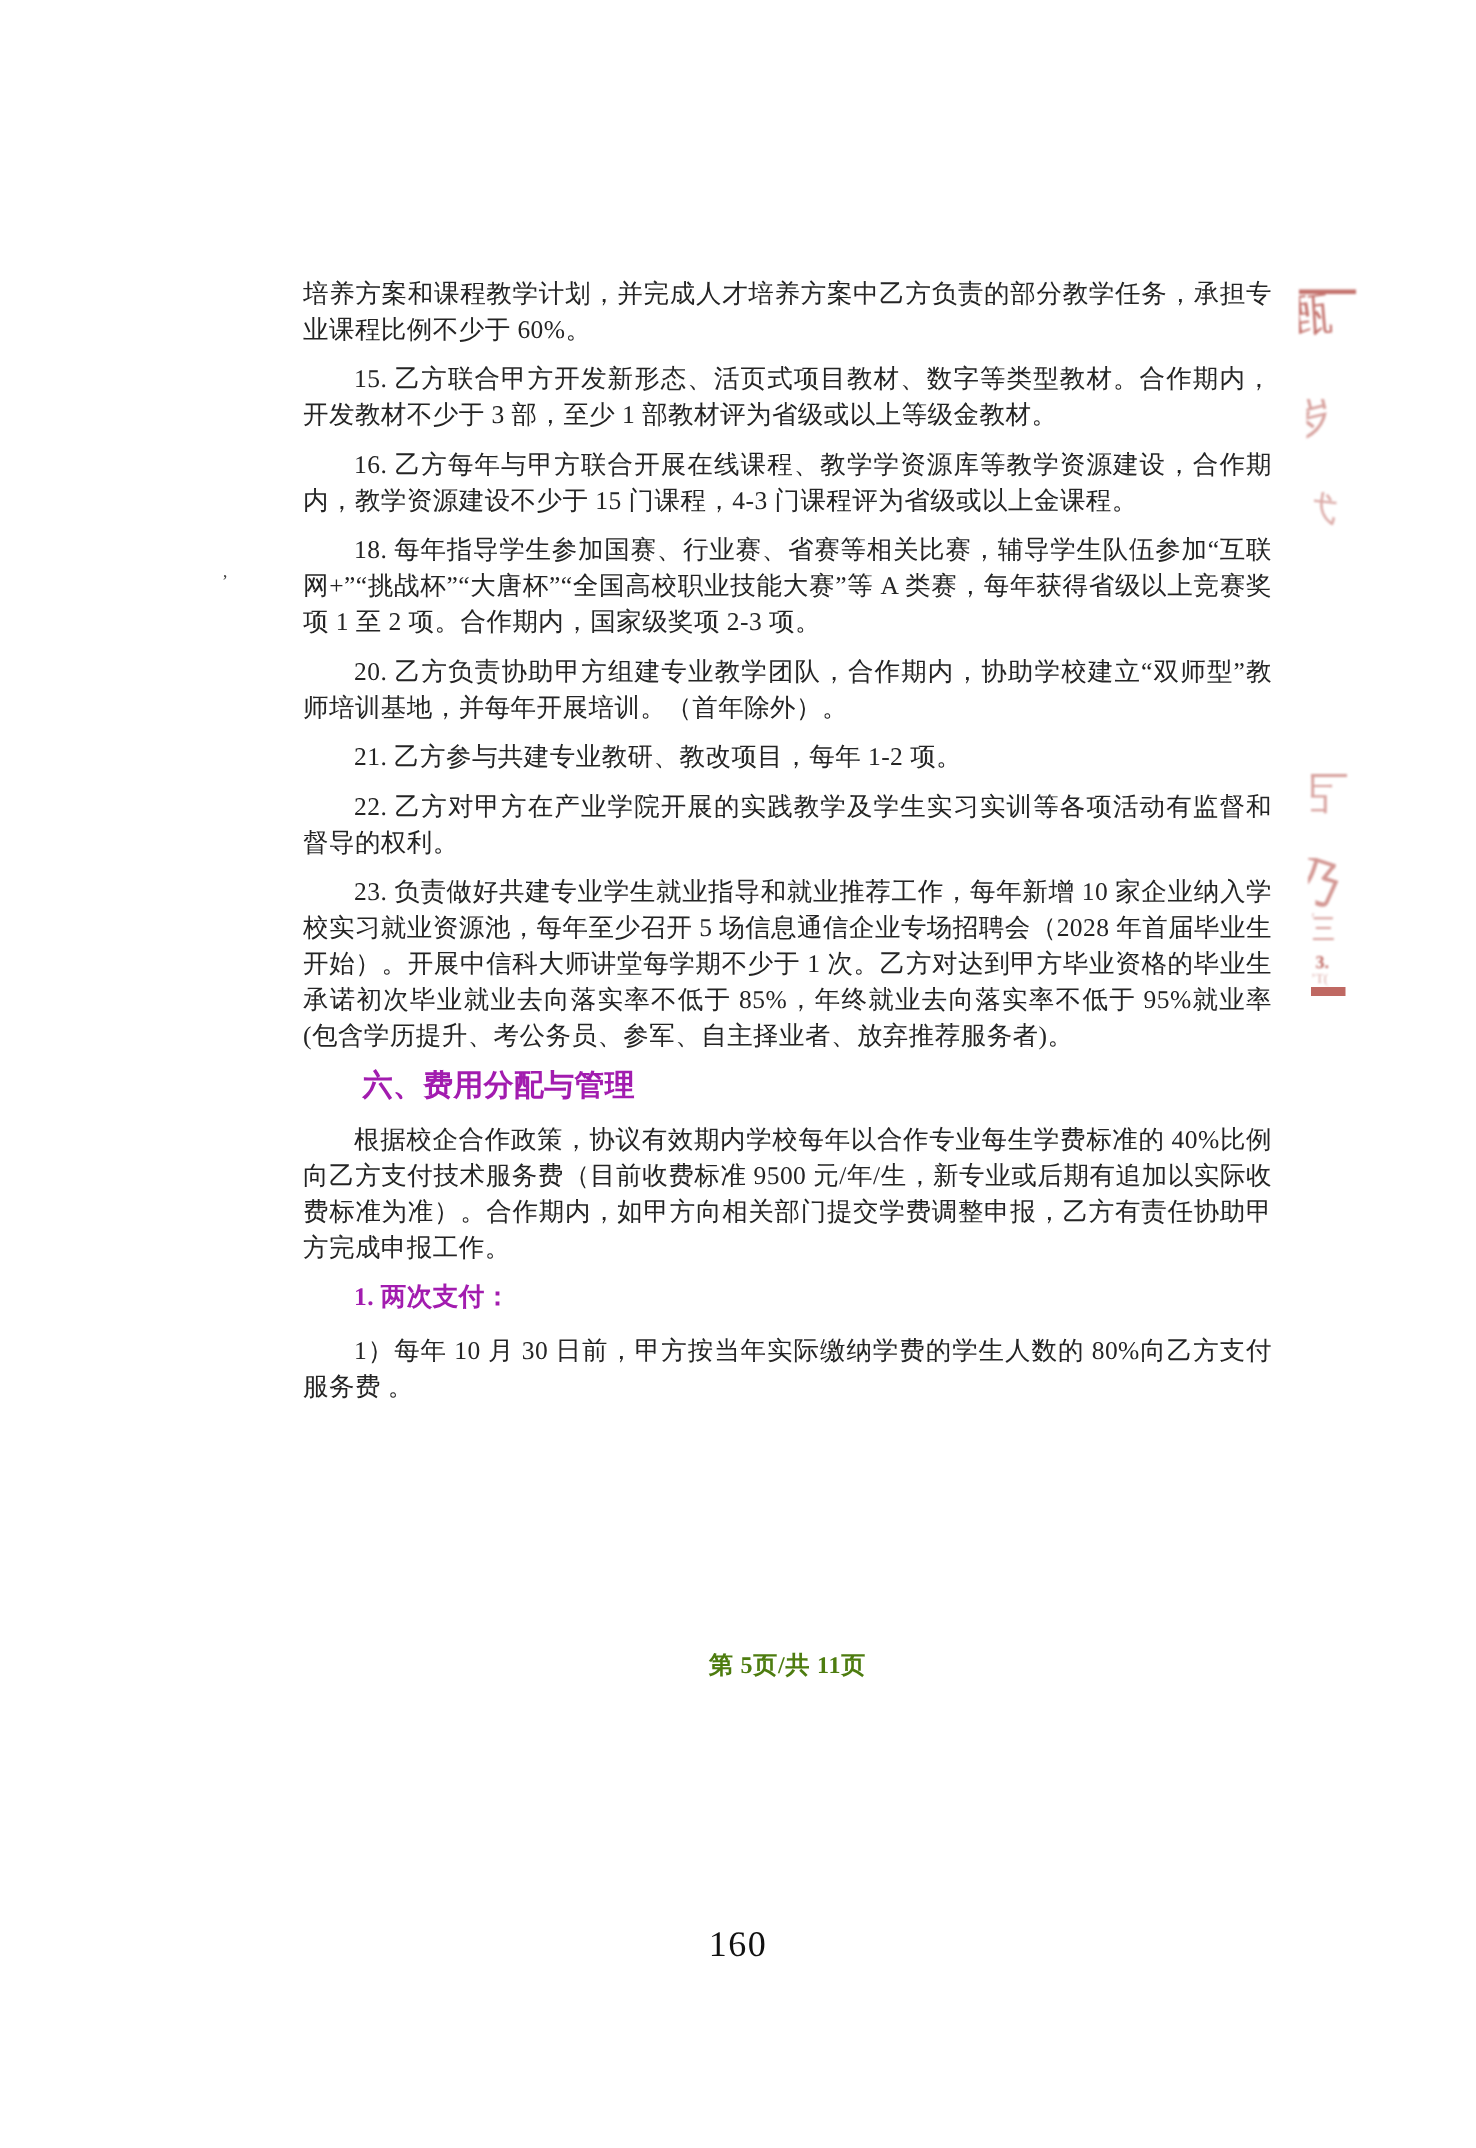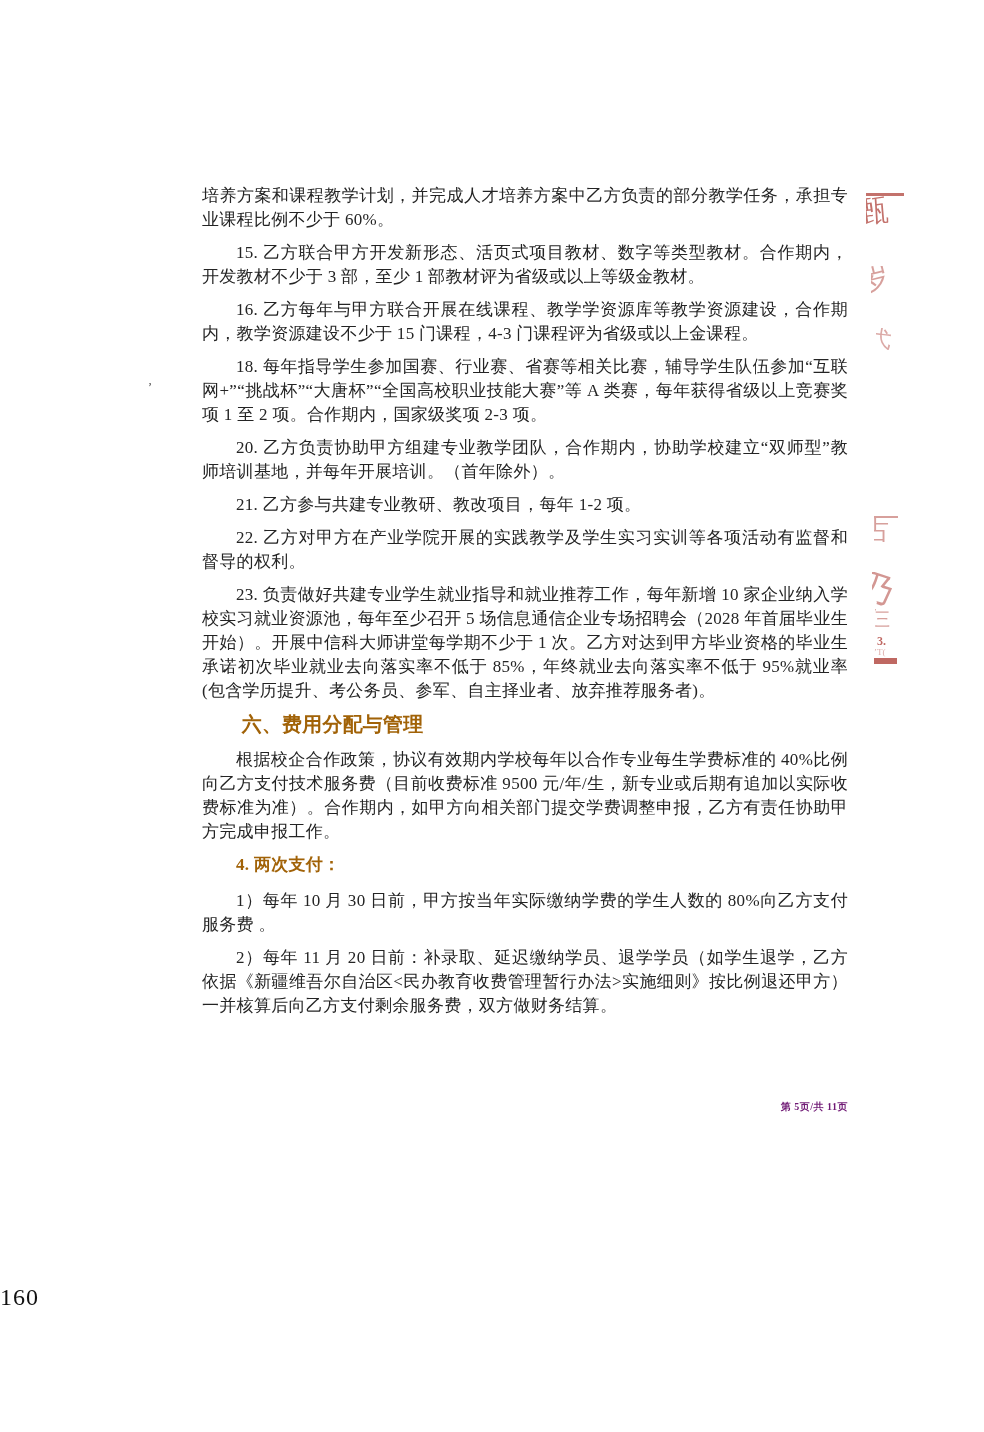--- a/index.html
+++ b/index.html
@@ -34,40 +34,40 @@
   }
   .para {
     margin: 0 0 9px 0;
     text-indent: 2em;
   }
   .para.flush {
     text-indent: 0;
   }
   .para.heading {
     font-weight: bold;
-    color: #a16207;
+    color: #a21caf;
     margin: 4px 0 12px 0;
   }
   .page-footer {
     position: absolute;
     left: 202px;
     top: 1100px;
     width: 646px;
-    text-align: right;
-    font-size: 10px;
+    text-align: center;
+    font-size: 16px;
     font-weight: bold;
-    color: #701a75;
+    color: #4d7c0f;
     letter-spacing: 0.5px;
   }
   .page-number {
     position: absolute;
     left: 0;
     top: 1284px;
     width: 100%;
-    text-align: left;
+    text-align: center;
     font-size: 24px;
     color: #111111;
     letter-spacing: 1px;
   }
   .stray-mark {
     position: absolute;
     left: 148px;
     top: 380px;
     font-size: 12px;
     color: #444444;
@@ -107,23 +107,22 @@
     <p class="para flush">培养方案和课程教学计划，并完成人才培养方案中乙方负责的部分教学任务，承担专业课程比例不少于 60%。</p>
     <p class="para">15. 乙方联合甲方开发新形态、活页式项目教材、数字等类型教材。合作期内，开发教材不少于 3 部，至少 1 部教材评为省级或以上等级金教材。</p>
     <p class="para">16. 乙方每年与甲方联合开展在线课程、教学学资源库等教学资源建设，合作期内，教学资源建设不少于 15 门课程，4-3 门课程评为省级或以上金课程。</p>
     <p class="para">18. 每年指导学生参加国赛、行业赛、省赛等相关比赛，辅导学生队伍参加“互联网+”“挑战杯”“大唐杯”“全国高校职业技能大赛”等 A 类赛，每年获得省级以上竞赛奖项 1 至 2 项。合作期内，国家级奖项 2-3 项。</p>
     <p class="para">20. 乙方负责协助甲方组建专业教学团队，合作期内，协助学校建立“双师型”教师培训基地，并每年开展培训。（首年除外）。</p>
     <p class="para">21. 乙方参与共建专业教研、教改项目，每年 1-2 项。</p>
     <p class="para">22. 乙方对甲方在产业学院开展的实践教学及学生实习实训等各项活动有监督和督导的权利。</p>
     <p class="para">23. 负责做好共建专业学生就业指导和就业推荐工作，每年新增 10 家企业纳入学校实习就业资源池，每年至少召开 5 场信息通信企业专场招聘会（2028 年首届毕业生开始）。开展中信科大师讲堂每学期不少于 1 次。乙方对达到甲方毕业资格的毕业生承诺初次毕业就业去向落实率不低于 85%，年终就业去向落实率不低于 95%就业率(包含学历提升、考公务员、参军、自主择业者、放弃推荐服务者)。</p>
     <h3 class="para heading">六、费用分配与管理</h3>
     <p class="para">根据校企合作政策，协议有效期内学校每年以合作专业每生学费标准的 40%比例向乙方支付技术服务费（目前收费标准 9500 元/年/生，新专业或后期有追加以实际收费标准为准）。合作期内，如甲方向相关部门提交学费调整申报，乙方有责任协助甲方完成申报工作。</p>
-    <h4 class="para heading">4. 两次支付：</h4>
+    <h4 class="para heading">1. 两次支付：</h4>
     <p class="para">1）每年 10 月 30 日前，甲方按当年实际缴纳学费的学生人数的 80%向乙方支付服务费 。</p>
-    <p class="para">2）每年 11 月 20 日前：补录取、延迟缴纳学员、退学学员（如学生退学，乙方依据《新疆维吾尔自治区&lt;民办教育收费管理暂行办法&gt;实施细则》按比例退还甲方）一并核算后向乙方支付剩余服务费，双方做财务结算。</p>
   </main>
 
   <div class="page-footer">第 5页/共 11页</div>
 
   <div class="page-number">160</div>
 
   <span class="stray-mark">’</span>
 
   <div class="stamp-frag frag-a"><span>甄</span></div>
   <div class="stamp-frag frag-b"><span>岁</span></div>

